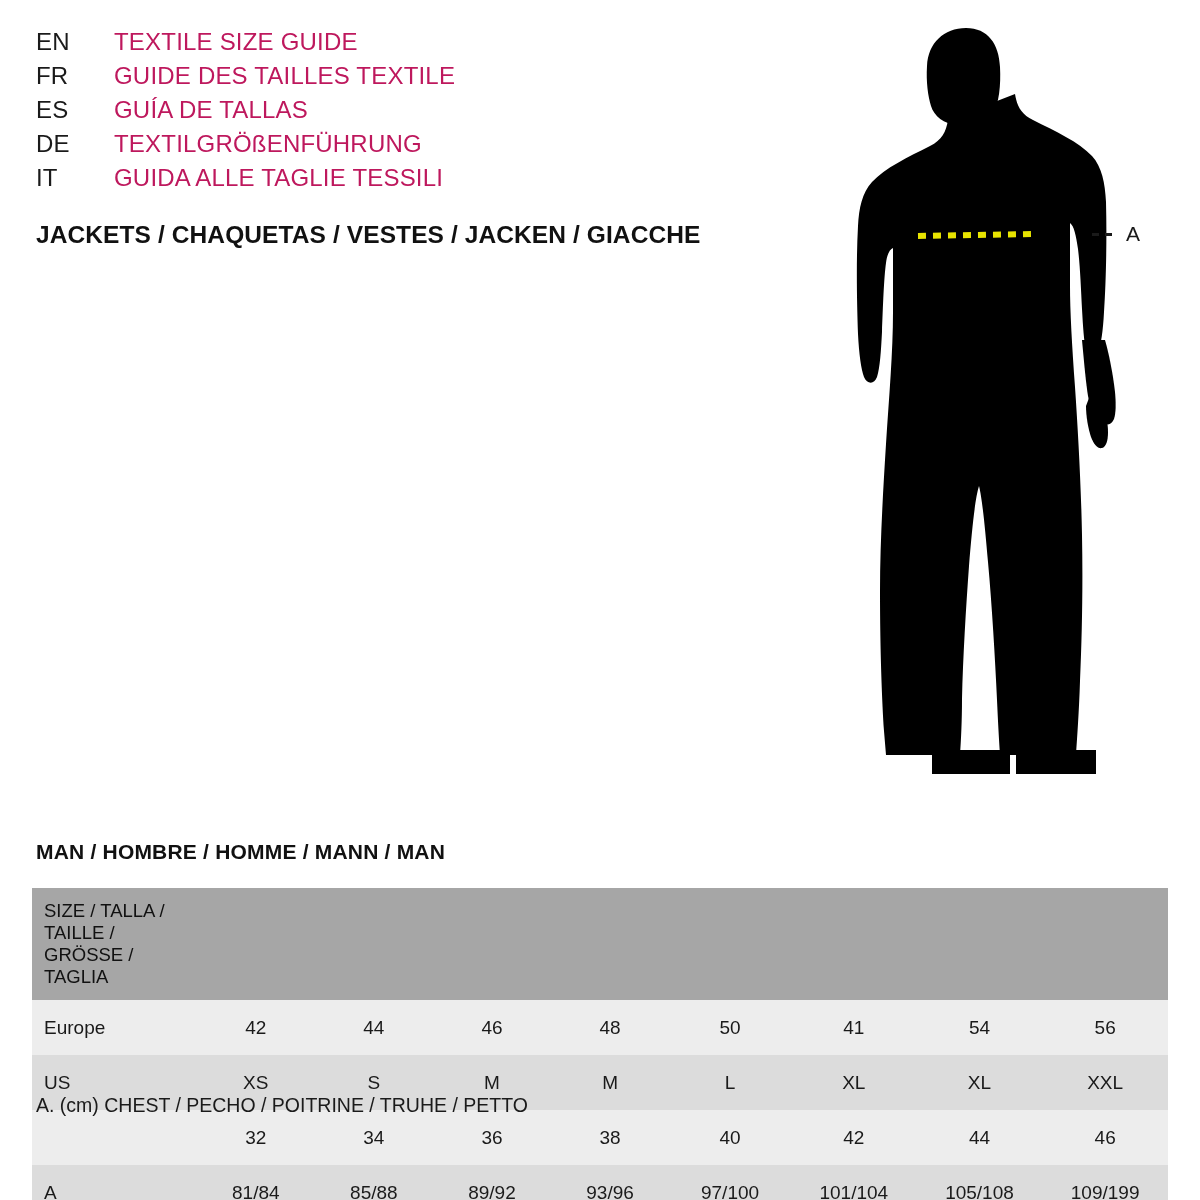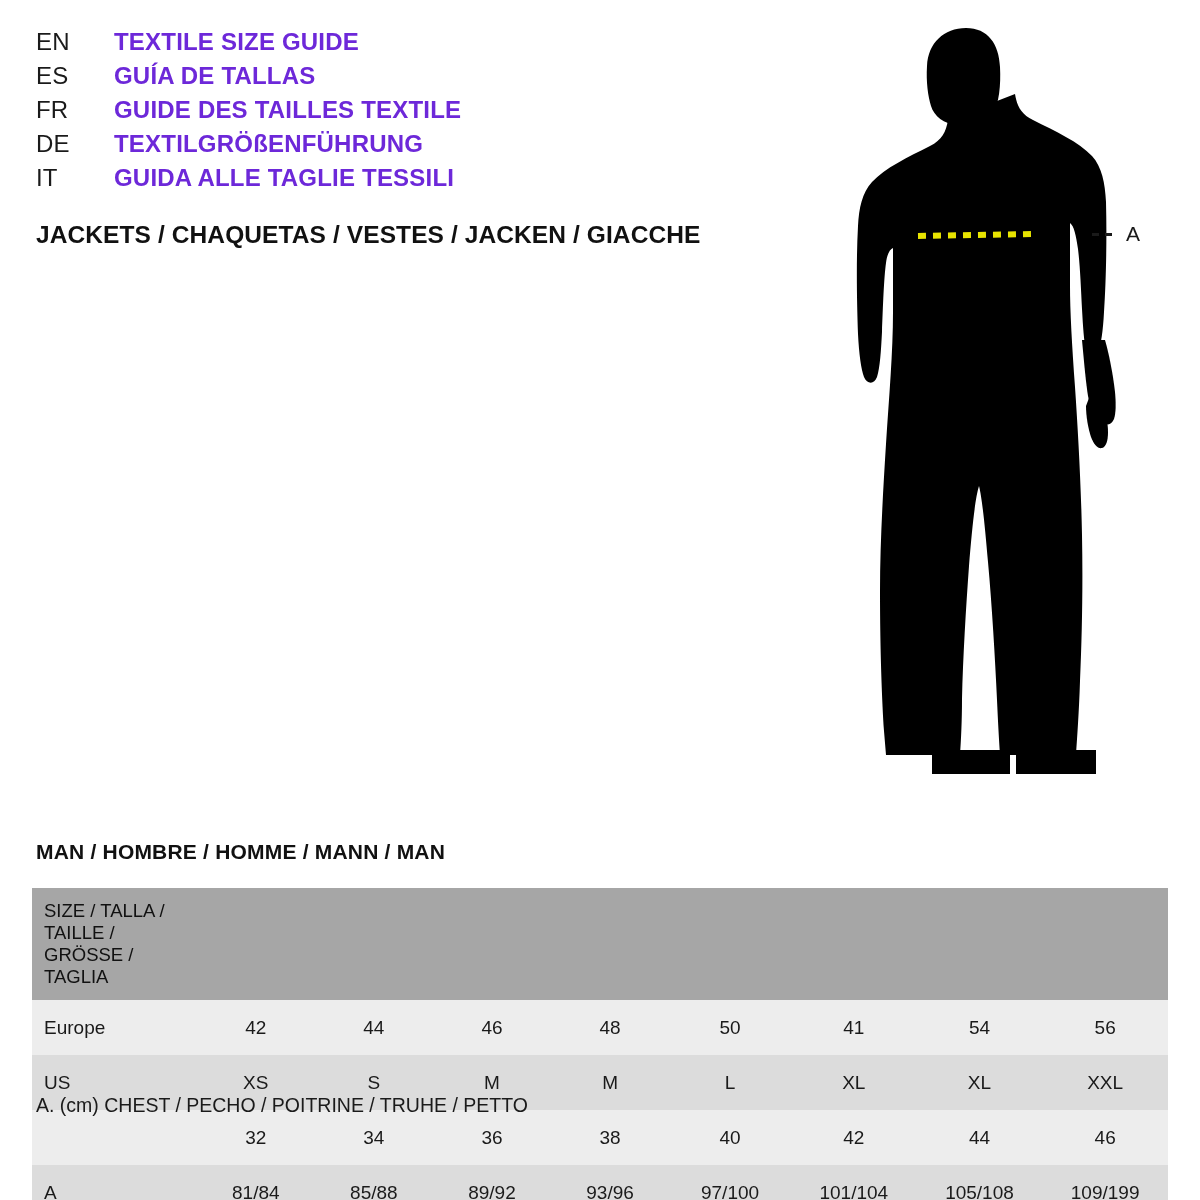--- a/index.html
+++ b/index.html
@@ -35,22 +35,21 @@
     height: 34px;
     font-size: 24px;
     letter-spacing: 0.2px;
   }
   .lang-code {
     width: 78px;
     flex: 0 0 78px;
     color: #1a1a1a;
   }
   .lang-text {
-    color: #6d28d9;
-    font-weight: bold;
+    color: #be185d;
   }
 
   .cat-block {
     position: absolute;
     left: 36px;
     top: 218px;
     width: 760px;
   }
   .cat-row {
     font-size: 24.5px;
@@ -141,26 +140,26 @@
 <body>
 
 <div class="page">
 
   <div class="lang-block">
     <div class="lang-row">
       <span class="lang-code">EN</span>
       <span class="lang-text">TEXTILE SIZE GUIDE</span>
     </div>
     <div class="lang-row">
+      <span class="lang-code">FR</span>
+      <span class="lang-text">GUIDE DES TAILLES TEXTILE</span>
+    </div>
+    <div class="lang-row">
       <span class="lang-code">ES</span>
       <span class="lang-text">GUÍA DE TALLAS</span>
-    </div>
-    <div class="lang-row">
-      <span class="lang-code">FR</span>
-      <span class="lang-text">GUIDE DES TAILLES TEXTILE</span>
     </div>
     <div class="lang-row">
       <span class="lang-code">DE</span>
       <span class="lang-text">TEXTILGRÖßENFÜHRUNG</span>
     </div>
     <div class="lang-row">
       <span class="lang-code">IT</span>
       <span class="lang-text">GUIDA ALLE TAGLIE TESSILI</span>
     </div>
   </div>

